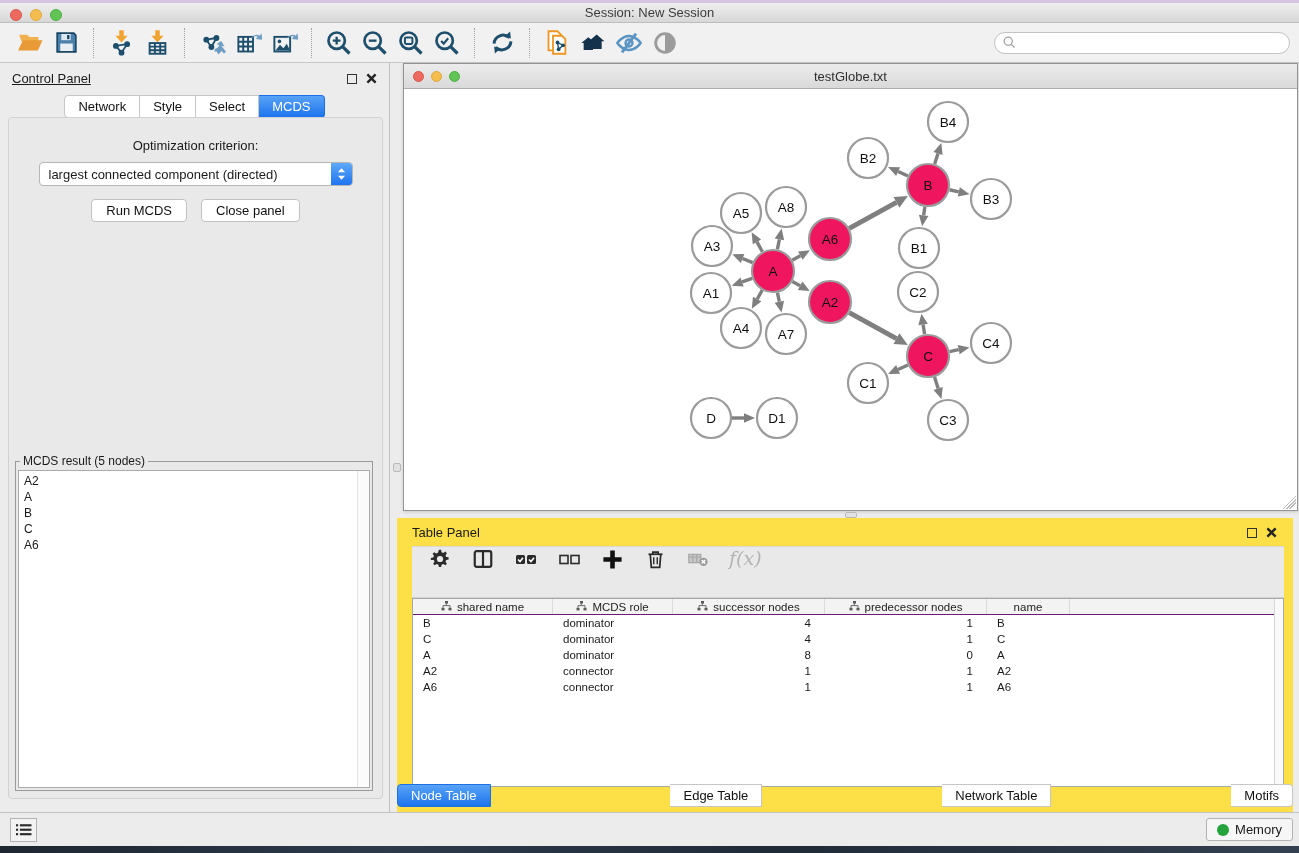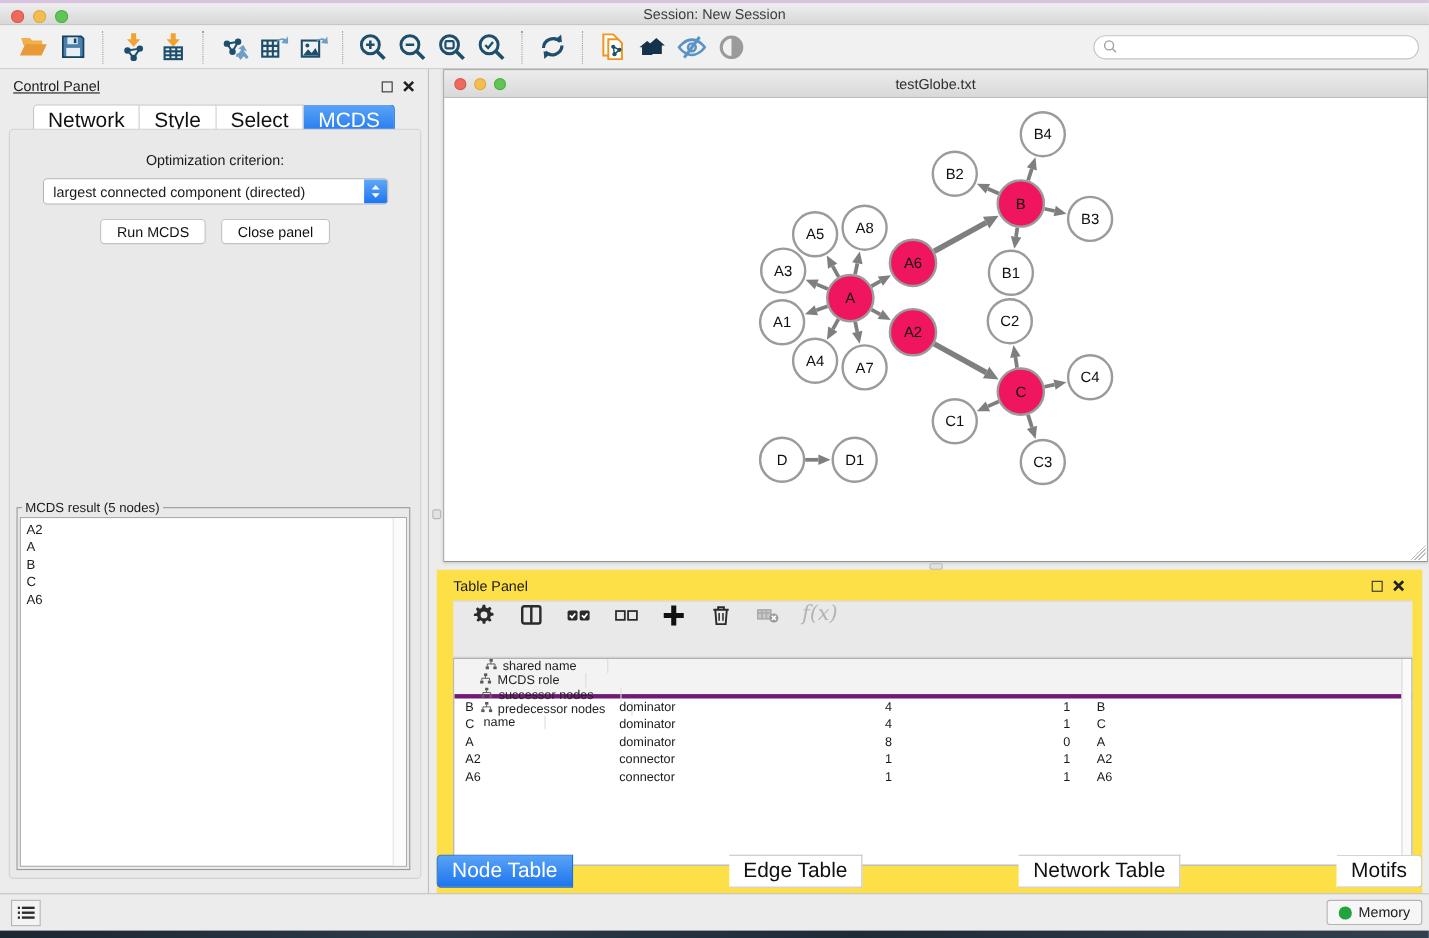--- a/index.html
+++ b/index.html
@@ -25,21 +25,21 @@
   .search-wrap { margin-left:auto; width:296px; height:22px; background:#fff; border:1px solid #c3c3c3;
     border-radius:12px; display:flex; align-items:center; padding-left:7px; }
   .search-wrap input { border:none; outline:none; flex:1; font-size:12px; background:transparent; font-family:inherit; }
 
   
   .control-panel { position:absolute; left:0; top:63px; width:390px; height:749px; background:#ececec; border-right:1px solid #bfbfbf; }
   .panel-head { display:flex; align-items:center; padding:8px 12px 0 12px; font-size:13px;text-decoration:underline; }
   .panel-head .hicons { margin-left:auto; display:flex; gap:9px; align-items:center; }
   .float-box { width:10px; height:10px; border:1.5px solid #333; display:inline-block; }
   .seg { display:flex; justify-content:center; }
-  .seg .tab { background:#fff; border:1px solid #c6c6c6; border-left:none; padding:3px 13px; font-size:19px; color:#111; cursor:default; }
+  .seg .tab { background:#fff; border:1px solid #c6c6c6; border-left:none; padding:3px 13px; font-size:13px; color:#111; cursor:default; }
   .seg .tab:first-child { border-left:1px solid #c6c6c6; border-radius:4px 0 0 4px; }
   .seg .tab:last-child { border-radius:0 4px 4px 0; }
   .seg .tab.active { background:linear-gradient(#58a3f7,#1d74ee); border-color:#1c6fe4; color:#fff; }
   .cp-tabs { position:absolute; left:0; top:32px; width:100%; }
   .cp-content { position:absolute; left:8px; top:54px; width:375px; height:682px; background:#e9e9e9;
     border:1px solid #d2d2d2; border-radius:4px; }
   .opt-label { text-align:center; margin-top:20px; font-size:13px; }
   .dropdown { margin:9px auto 0 auto; width:314px; height:24px; background:#fff; border:1px solid #b6b6b6;
     border-radius:4px; display:flex; align-items:center; overflow:hidden; }
   .dropdown .dval { flex:1; font-size:13px; padding-left:9px; white-space:nowrap; }
@@ -74,21 +74,21 @@
       linear-gradient(135deg, transparent 0 50%, #bbb 50% 56%, transparent 56% 62%, #bbb 62% 68%, transparent 68% 74%, #bbb 74% 80%, transparent 80%); }
 
   
   .table-panel { position:absolute; left:397px; top:518px; width:896px; height:294px; background:#fde047; }
   .tp-head { display:flex; align-items:center; padding:7px 16px 0 15px; font-size:13px; }
   .tp-toolbar { position:absolute; left:15px; right:9px; top:28px; height:52px; background:#e9e9e9;
     border-top:1px solid #d8d8d8; border-bottom:1px solid #d2d2d2; display:flex; gap:19px; padding-left:16px; }
   .tpico { display:flex; align-items:center; justify-content:center; width:24px; height:24px; cursor:default; }
   .fx { font-family:"DejaVu Serif", serif; font-style:italic; font-size:19px; color:#b3b3b3; }
   .tp-table { position:absolute; left:15px; right:9px; top:80px; height:189px; background:#fff; border:1px solid #a8a8a8; overflow:hidden; }
-  .tbl-header { display:flex; height:36px; background:#f3f3f3; border-bottom:4px solid #701a75;flex-direction:column; }
+  .tbl-header { display:flex; height:16px; background:#f3f3f3; border-bottom:1px solid #701a75; }
   .th { display:flex; align-items:center; justify-content:center; gap:5px; font-size:11.5px; color:#222;
     border-right:1px solid #dcdcdc; height:100%; }
   .tbl-body { font-size:11.5px; }
   .tr { display:flex; height:16px; align-items:center; }
   .td { white-space:nowrap; overflow:hidden; }
   .td.left { padding-left:10px; text-align:left; }
   .td.right { padding-right:14px; text-align:right; }
   .tbl-scroll { position:absolute; right:0; top:0; width:9px; height:100%; background:#fafafa; border-left:1px solid #d7d7d7; }
   .tp-tabs { position:absolute; left:0; bottom:5px; width:100%;justify-content:space-between; }
 

